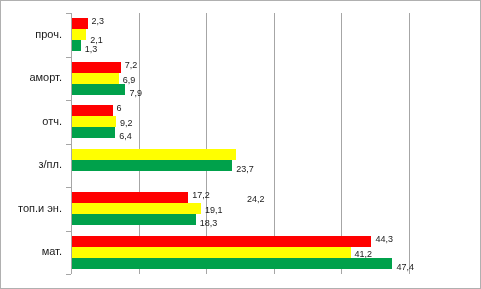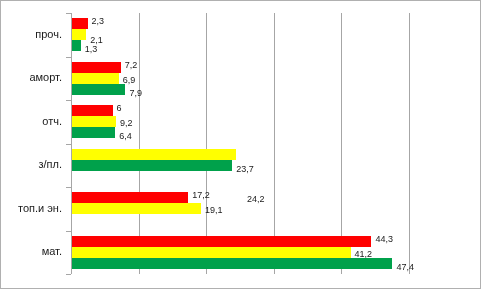--- a/index.html
+++ b/index.html
@@ -199,20 +199,24 @@
       <div class="cat-label" style="top: 14.75px;">топ.и эн.</div>
       <div class="bar-stack" style="top: 5.25px; height: 33px;">
         <div class="bar-line" style="height: 11px;">
           <div class="bar bar-2016" style="width: 116.272px; background: rgb(255, 0, 0);"></div>
           <div class="bar-value" style="left: 120.272px; top: -1px;">17,2</div>
         </div>
         <div class="bar-line" style="height: 11px;">
           <div class="bar bar-2015" style="width: 129.116px; background: rgb(255, 255, 0);"></div>
           <div class="bar-value" style="left: 133.116px; top: 3px;">19,1</div>
         </div>
+        <div class="bar-line" style="height: 11px;">
+          <div class="bar bar-2014" style="width: 123.708px; background: rgb(0, 161, 75);"></div>
+          <div class="bar-value" style="left: 127.708px; top: 5px;">18,3</div>
+        </div>
       </div>
     </div>
     <div class="cat-tick" style="top: 229.5px;"></div>
     <div class="cat-row" style="top: 229.5px; height: 43.5px;">
       <div class="cat-label" style="top: 14.75px;">мат.</div>
       <div class="bar-stack" style="top: 5.25px; height: 33px;">
         <div class="bar-line" style="height: 11px;">
           <div class="bar bar-2016" style="width: 299.468px; background: rgb(255, 0, 0);"></div>
           <div class="bar-value" style="left: 303.468px; top: -1px;">44,3</div>
         </div>

